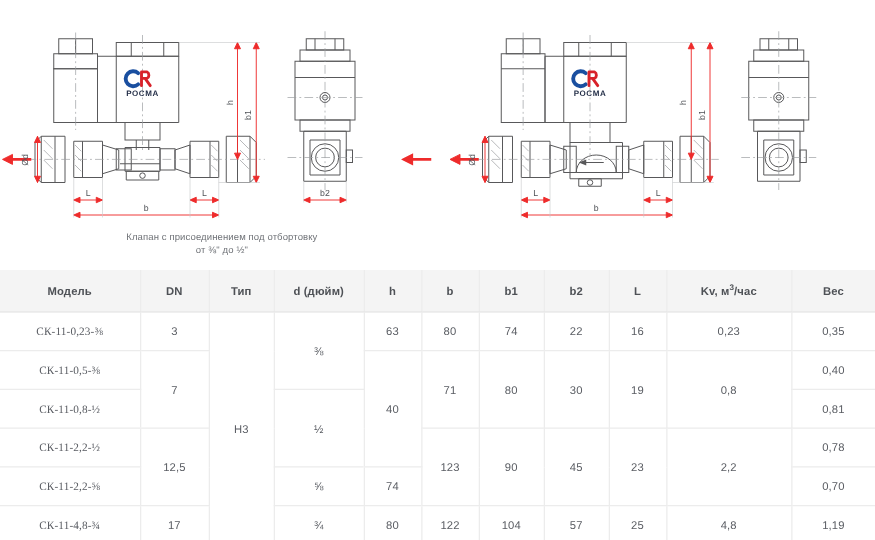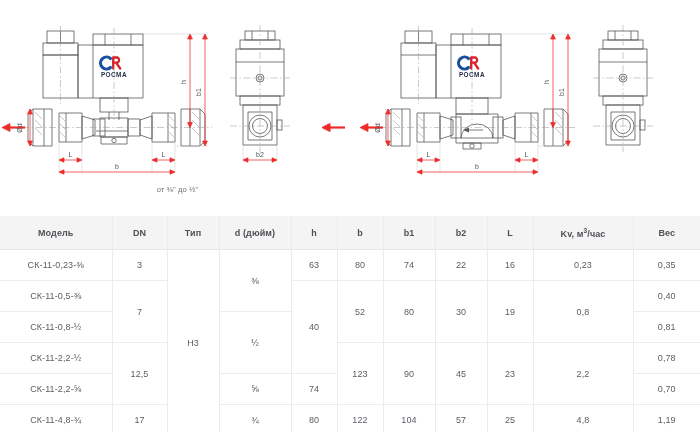--- a/index.html
+++ b/index.html
@@ -72,21 +72,21 @@
   table.spec tr > *:last-child { border-right: none; }
   table.spec thead th {
     background: #f4f4f4;
     font-weight: bold;
     font-size: 9px;
     height: 33px;
     color: #4e5156;
     border-bottom: 1px solid #e6e6e6;
   }
   table.spec thead th:first-child { border-left: none; }
-  td.model { text-align: center; }
+  td.model { text-align: center; font-family: Liberation Serif, serif; }
   .sup { font-size: 6.5px; vertical-align: super; }
 
   
 </style>
 </head>
 <body>
 
 <div class="page">
 
   <div class="drawings">
@@ -250,20 +250,21 @@
         </g>
         <text x="260" y="157" text-anchor="middle" font-family="Liberation Sans, sans-serif" font-size="7" fill="#4f5257">b2</text>
 
         <g stroke="#ee2b2b" fill="#ee2b2b">
           <line x1="345" y1="127.5" x2="326" y2="127.5" stroke-width="2.2"></line>
           <polygon points="322,127.5 330,123.5 330,131.5"></polygon>
         </g>
       </svg>
 
       <div class="caption cap-left">
+        <div>Клапан с присоединением под отбортовку</div>
         <div>от ⅜" до ½"</div>
       </div>
     </div>
 
     <div class="drawing-pane pane-right">
       <svg class="svg-fig" width="345" height="182" viewBox="0 0 345 182">
         <g fill="none" stroke="#58585a" stroke-width="0.8">
 
           <rect x="50" y="31" width="27" height="12"></rect>
           <line x1="63.5" y1="31" x2="63.5" y2="43"></line>
@@ -442,21 +443,21 @@
         <td>22</td>
         <td>16</td>
         <td>0,23</td>
         <td>0,35</td>
       </tr>
 
       <tr>
         <td class="model">СК-11-0,5-⅜</td>
         <td rowspan="2">7</td>
         <td rowspan="3">40</td>
-        <td rowspan="2">52</td>
+        <td rowspan="2">71</td>
         <td rowspan="2">80</td>
         <td rowspan="2">30</td>
         <td rowspan="2">19</td>
         <td rowspan="2">0,8</td>
         <td>0,40</td>
       </tr>
 
       <tr>
         <td class="model">СК-11-0,8-½</td>
         <td rowspan="2">½</td>

